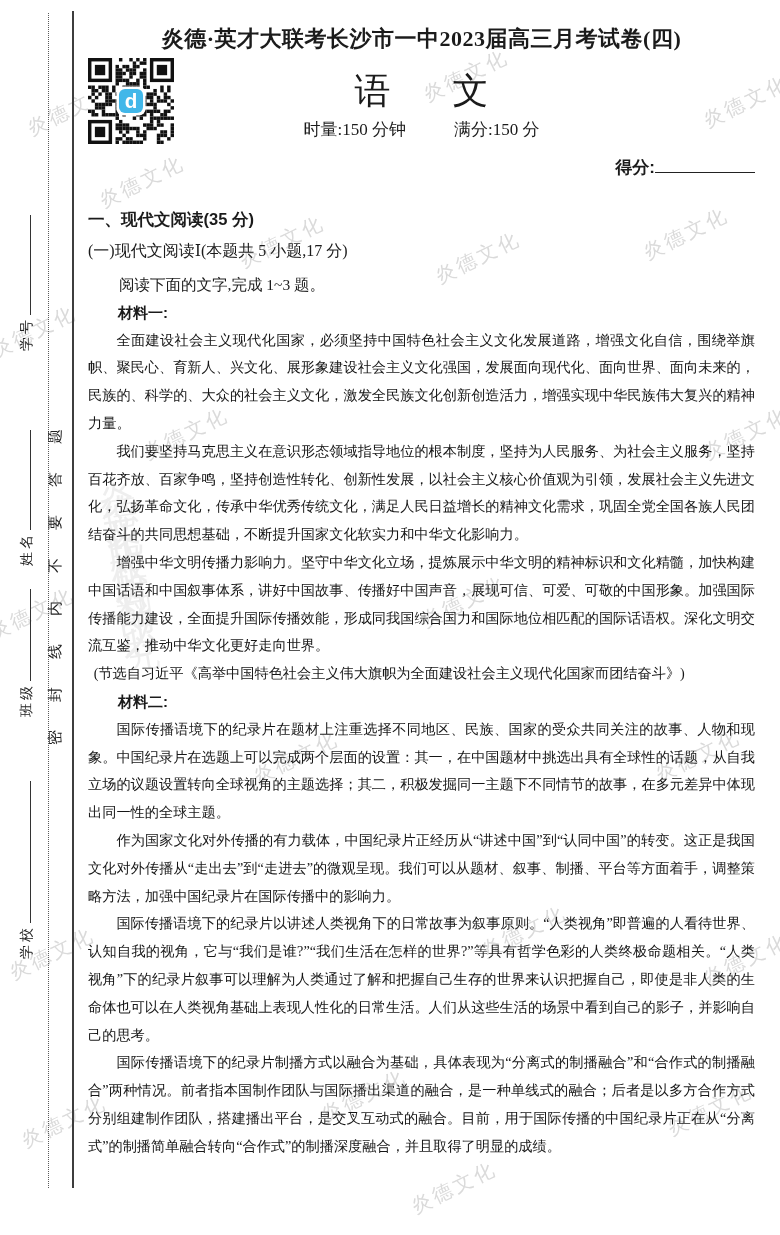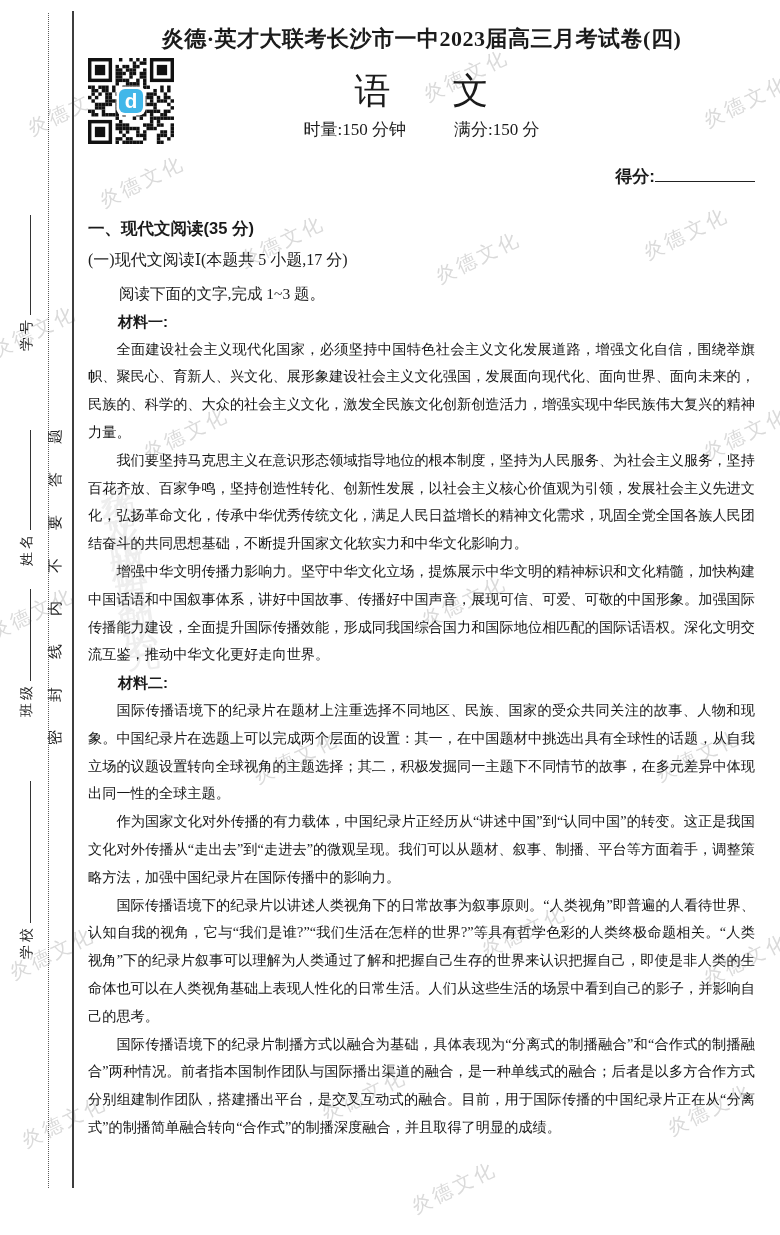--- a/index.html
+++ b/index.html
@@ -29,21 +29,21 @@
       font-family:"Liberation Sans","DejaVu Sans",sans-serif;color:#222;z-index:2;line-height:20px;white-space:nowrap;}
   
   .content{position:absolute;left:88px;top:0;width:667px;z-index:2;}
   .series{margin-top:24px;text-align:center;font-size:22px;line-height:30px;font-weight:bold;
       letter-spacing:.5px;font-family:"Liberation Serif","DejaVu Serif",serif;}
   .qr{position:absolute;left:0px;top:58px;width:86px;height:86px;}
   .subject{margin-top:14px;text-align:center;font-size:36px;line-height:46px;font-weight:normal;}
   .subject .gap{display:inline-block;width:62px;}
   .timeline{margin-top:4px;text-align:center;font-size:17px;line-height:24px;}
   .timeline .tgap{display:inline-block;width:48px;}
-  .scoreline{margin-top:21px;line-height:26px;text-align:right;font-size:17px;}
+  .scoreline{margin-top:12px;line-height:26px;text-align:right;font-size:17px;}
   .score-lab{font-weight:bold;font-family:"Liberation Sans","DejaVu Sans",sans-serif;}
   .score-blank{display:inline-block;width:100px;border-bottom:1.5px solid #222;height:18px;vertical-align:baseline;}
   .h1{margin-top:26px;font-size:16.5px;line-height:24px;font-weight:bold;
       font-family:"Liberation Sans","DejaVu Sans",sans-serif;}
   .h2{margin-top:8px;font-size:16px;line-height:24px;}
   .instr{margin:8px 0 0 0;font-size:15.5px;line-height:27.8px;text-indent:2em;}
   .mat{margin:0;font-size:15px;line-height:27.8px;text-indent:2em;font-weight:bold;
       font-family:"Liberation Sans","DejaVu Sans",sans-serif;}
   .body{margin:0;font-size:14.2px;line-height:27.8px;text-indent:2em;text-align:justify;
       text-justify:inter-character;color:#161616;}
@@ -335,20 +335,21 @@
     </div>
 
     <div class="h1">一、现代文阅读(35 分)</div>
     <div class="h2">(一)现代文阅读Ⅰ(本题共 5 小题,17 分)</div>
     <p class="instr">阅读下面的文字,完成 1~3 题。</p>
 
     <p class="mat">材料一:</p>
     <p class="body">全面建设社会主义现代化国家，必须坚持中国特色社会主义文化发展道路，增强文化自信，围绕举旗帜、聚民心、育新人、兴文化、展形象建设社会主义文化强国，发展面向现代化、面向世界、面向未来的，民族的、科学的、大众的社会主义文化，激发全民族文化创新创造活力，增强实现中华民族伟大复兴的精神力量。</p>
     <p class="body">我们要坚持马克思主义在意识形态领域指导地位的根本制度，坚持为人民服务、为社会主义服务，坚持百花齐放、百家争鸣，坚持创造性转化、创新性发展，以社会主义核心价值观为引领，发展社会主义先进文化，弘扬革命文化，传承中华优秀传统文化，满足人民日益增长的精神文化需求，巩固全党全国各族人民团结奋斗的共同思想基础，不断提升国家文化软实力和中华文化影响力。</p>
     <p class="body">增强中华文明传播力影响力。坚守中华文化立场，提炼展示中华文明的精神标识和文化精髓，加快构建中国话语和中国叙事体系，讲好中国故事、传播好中国声音，展现可信、可爱、可敬的中国形象。加强国际传播能力建设，全面提升国际传播效能，形成同我国综合国力和国际地位相匹配的国际话语权。深化文明交流互鉴，推动中华文化更好走向世界。</p>
+    <p class="body src">(节选自习近平《高举中国特色社会主义伟大旗帜为全面建设社会主义现代化国家而团结奋斗》)</p>
 
     <p class="mat">材料二:</p>
     <p class="body">国际传播语境下的纪录片在题材上注重选择不同地区、民族、国家的受众共同关注的故事、人物和现象。中国纪录片在选题上可以完成两个层面的设置：其一，在中国题材中挑选出具有全球性的话题，从自我立场的议题设置转向全球视角的主题选择；其二，积极发掘同一主题下不同情节的故事，在多元差异中体现出同一性的全球主题。</p>
     <p class="body">作为国家文化对外传播的有力载体，中国纪录片正经历从“讲述中国”到“认同中国”的转变。这正是我国文化对外传播从“走出去”到“走进去”的微观呈现。我们可以从题材、叙事、制播、平台等方面着手，调整策略方法，加强中国纪录片在国际传播中的影响力。</p>
     <p class="body">国际传播语境下的纪录片以讲述人类视角下的日常故事为叙事原则。“人类视角”即普遍的人看待世界、认知自我的视角，它与“我们是谁?”“我们生活在怎样的世界?”等具有哲学色彩的人类终极命题相关。“人类视角”下的纪录片叙事可以理解为人类通过了解和把握自己生存的世界来认识把握自己，即使是非人类的生命体也可以在人类视角基础上表现人性化的日常生活。人们从这些生活的场景中看到自己的影子，并影响自己的思考。</p>
     <p class="body">国际传播语境下的纪录片制播方式以融合为基础，具体表现为“分离式的制播融合”和“合作式的制播融合”两种情况。前者指本国制作团队与国际播出渠道的融合，是一种单线式的融合；后者是以多方合作方式分别组建制作团队，搭建播出平台，是交叉互动式的融合。目前，用于国际传播的中国纪录片正在从“分离式”的制播简单融合转向“合作式”的制播深度融合，并且取得了明显的成绩。</p>
 
   </div>
 
   <div class="footer">

